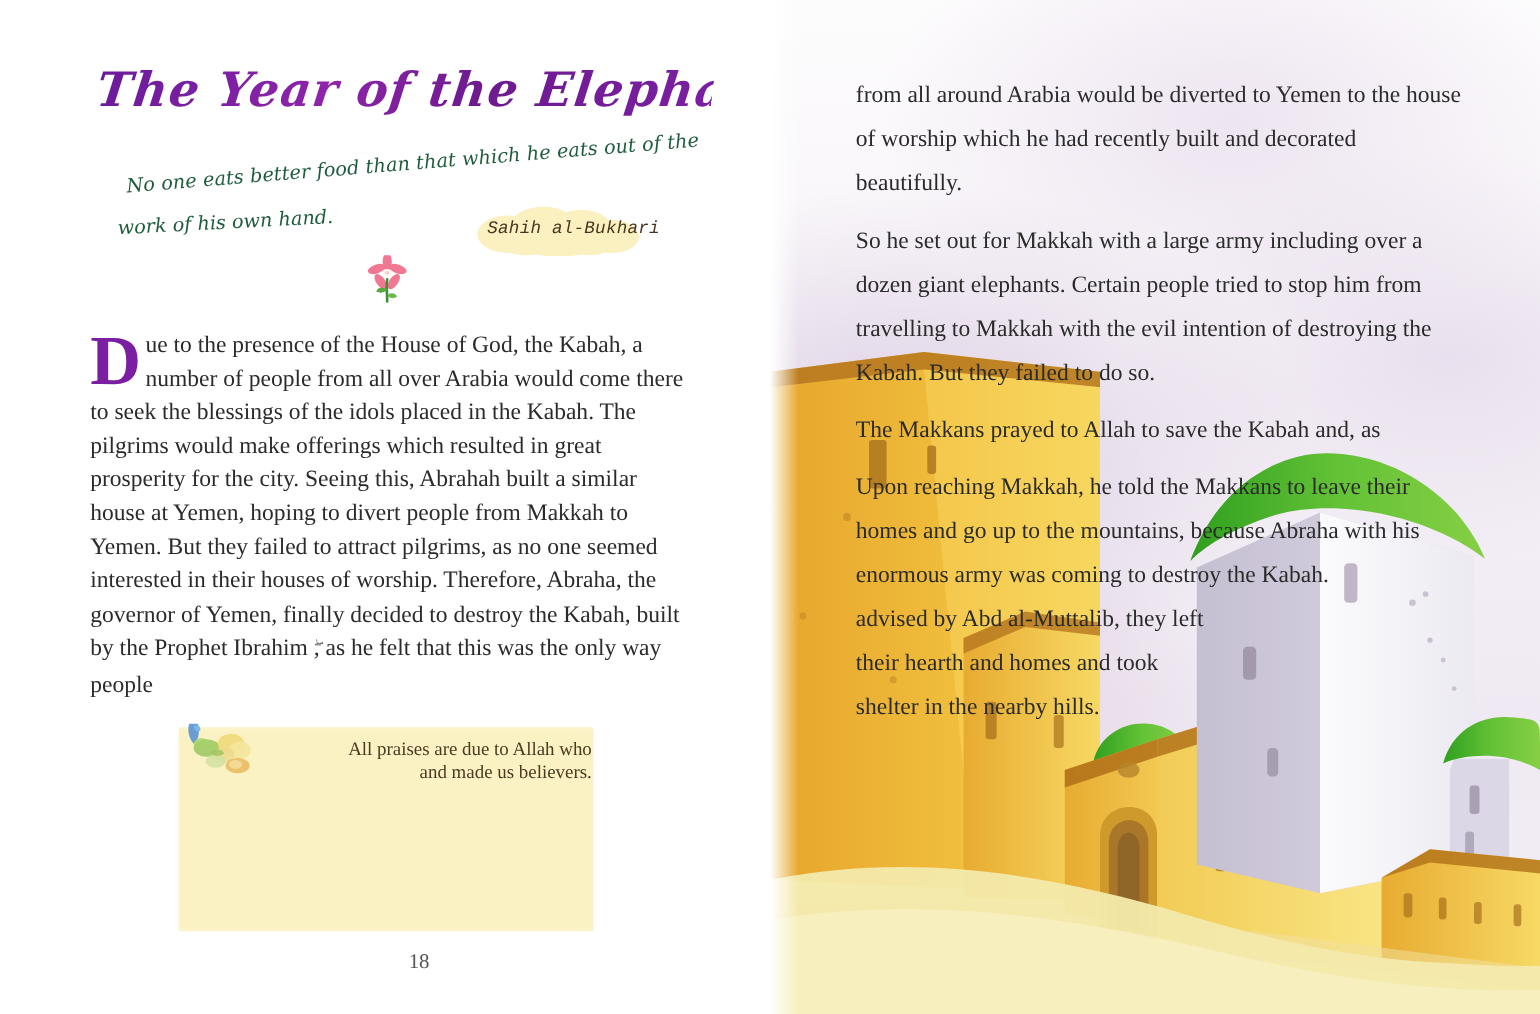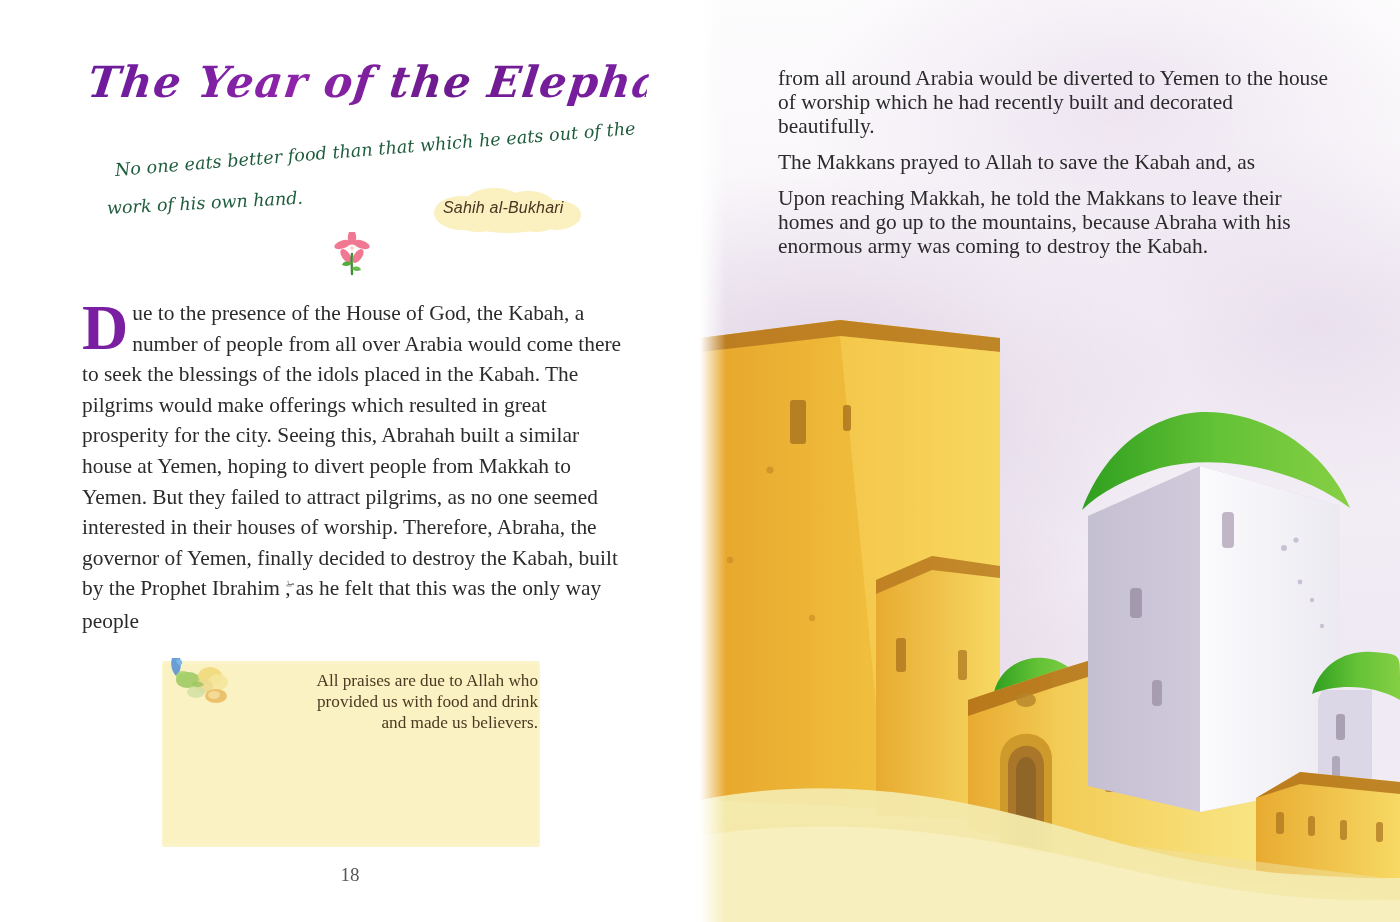--- a/index.html
+++ b/index.html
@@ -79,21 +79,21 @@
   .cloud {
     position: absolute;
     left: 432px; top: 187px;
     width: 152px; height: 46px;
   }
   .cloud svg { display:block; width:100%; height:100%; }
 
   .attribution {
     position: absolute;
     left: 443px; top: 199px;
-    font-family: Liberation Sans, sans-serif;
+    font-family: Liberation Mono, monospace;
     font-style: italic;
     font-size: 16px;
     color: #4a3520;
     white-space: nowrap;
     letter-spacing: .2px;
   }
 
   .flower {
     position: absolute;
     left: 330px; top: 232px;
@@ -175,20 +175,21 @@
   }
 
   .page-number {
     position: absolute;
     left: 0; top: 864px;
     width: 700px;
     text-align: center;
     font-family: "Liberation Serif", serif;
     font-size: 19px;
     color: #555;
+    padding-left: 31px;
   }
 
   
   .page-right {
     position: absolute;
     left: 700px; top: 0;
     width: 700px; height: 922px;
     overflow: hidden;
     background:
       radial-gradient(ellipse 520px 340px at 18% 44%, rgba(205,185,215,.62) 0%, rgba(205,185,215,0) 70%),
@@ -203,21 +204,21 @@
     background: linear-gradient(90deg,#ffffff 0%, rgba(255,255,255,0) 100%);
     z-index: 6;
   }
 
   .body-right {
     position: absolute;
     left: 78px; top: 66px;
     width: 552px;
     font-family: "Liberation Serif", serif;
     font-size: 21.4px;
-    line-height: 24px;
+    line-height: 40px;
     color: #2b2b2b;
     z-index: 5;
   }
   .body-right p { margin: 0 0 12px 0; }
   .body-right p.narrow { width: 330px; }
 
   
   .illustration {
     position: absolute;
     left: 0; top: 0;
@@ -290,21 +291,20 @@
           <ellipse cx="52" cy="28" rx="10" ry="8" fill="#f4e69b" opacity=".9"></ellipse>
           <ellipse cx="38" cy="32" rx="9" ry="7" fill="#ecd98e" opacity=".85"></ellipse>
           <ellipse cx="30" cy="38" rx="9" ry="6" fill="#cfe0a0" opacity=".8"></ellipse>
           <ellipse cx="50" cy="42" rx="11" ry="7" fill="#e8b95c" opacity=".85"></ellipse>
           <ellipse cx="48" cy="41" rx="6" ry="4" fill="#f6dc9c" opacity=".9"></ellipse>
           <path d="M26 30 C30 26 36 27 38 31 C34 34 28 34 26 30 Z" fill="#9cc45e" opacity=".8"></path>
         </svg>
       </div>
       <div class="dua-inner">
         <div class="dua-trans">All praises are due to Allah who</div>
-        <div class="dua-trans" style="padding-top:0">provided us with food and drink</div>
         <div class="dua-trans" style="padding-top:0">and made us believers.</div>
       </div>
     </div>
 
     <div class="page-number">18</div>
   </div>
 
   <div class="page-right">
 
     <div class="illustration">
@@ -418,18 +418,20 @@
         </g>
         <path d="M436 846 L700 880 L700 900 L460 872 Z" fill="#f0e09c" opacity=".55"></path>
 
         <path d="M0 800 C120 776 240 790 380 832 C470 858 560 880 700 878 L700 922 L0 922 Z" fill="#f4e9ab" opacity=".96"></path>
         <path d="M0 836 C140 814 270 832 420 868 C520 890 600 902 700 900 L700 922 L0 922 Z" fill="#f7f0c2" opacity=".8"></path>
       </svg>
     </div>
 
     <div class="body-right">
       <p>from all around Arabia would be diverted to Yemen to the house of worship which he had recently built and decorated beautifully.</p>
+      <p>So he set out for Makkah with a large army including over a dozen giant elephants. Certain people tried to stop him from travelling to Makkah with the evil intention of destroying the Kabah. But they failed to do so.</p>
       <p>The Makkans prayed to Allah to save the Kabah and, as</p>
       <p>Upon reaching Makkah, he told the Makkans to leave their homes and go up to the mountains, because Abraha with his enormous army was coming to destroy the Kabah.</p>
+      <p class="narrow" style="margin-top:-12px">advised by Abd al-Muttalib, they left their hearth and homes and took shelter in the nearby hills.</p>
     </div>
   </div>
 
 </div>
 
 </body></html>

